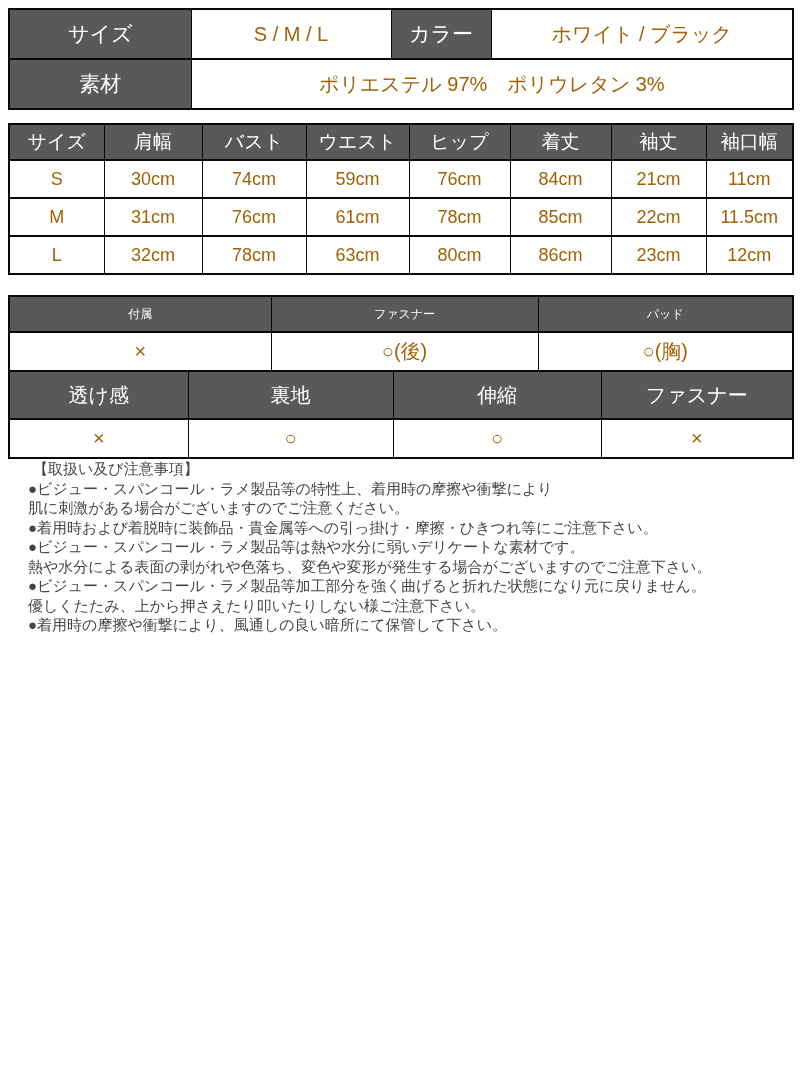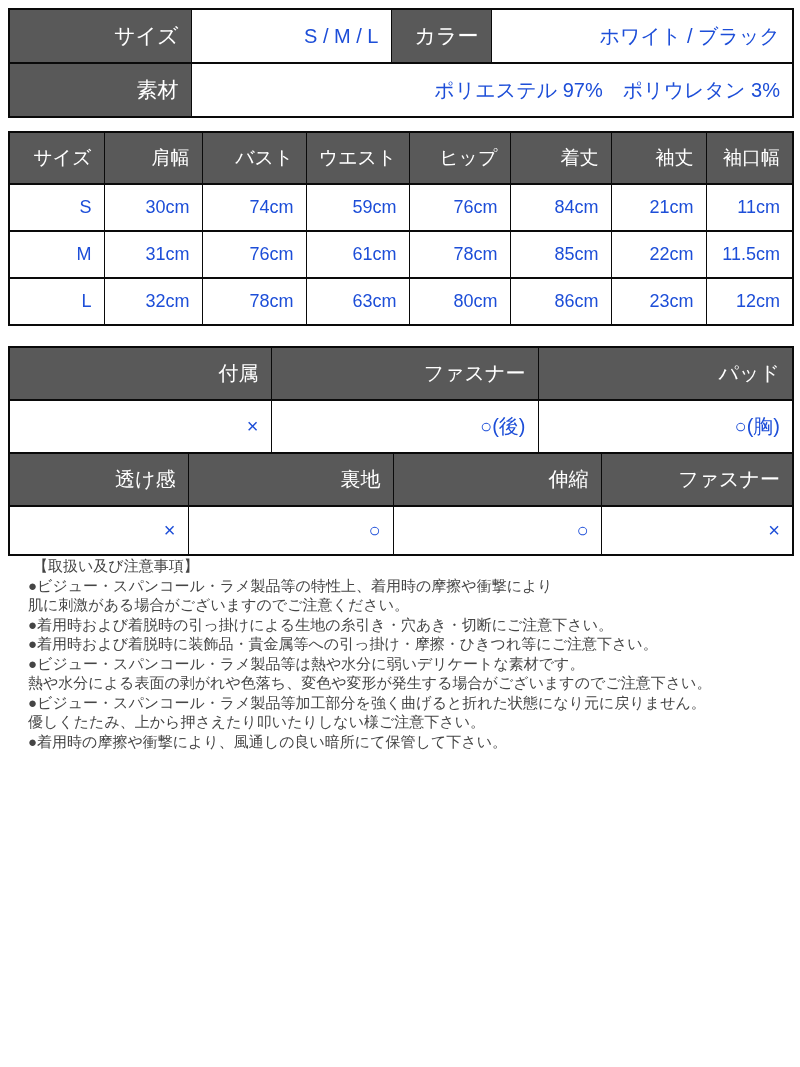--- a/index.html
+++ b/index.html
@@ -15,44 +15,44 @@
   }
   table {
     border-collapse: collapse;
     table-layout: fixed;
     width: 784px;
     border: 2px solid #0a0a0a;
   }
   th, td {
     border: solid #0a0a0a;
     border-width: 2px 1px;
-    text-align: right;
+    text-align: center;
     vertical-align: middle;
-    padding: 12px;
+    padding: 4px;
     overflow: hidden;
     white-space: nowrap;
   }
   th {
     background: #595959;
     color: #ffffff;
     font-weight: normal;
   }
-  td { color: #1d4ed8; background: #ffffff; border-radius: 15px; }
+  td { color: #a16207; background: #ffffff; border-radius: 15px; }
 
   .t-info { margin-top: 0; }
   .t-info th, .t-info td { height: 50px; }
   .t-info th { font-size: 21px; }
   .t-info td { font-size: 20px; }
 
   .t-size { margin-top: 13px; }
   .t-size th { height: 31px; font-size: 19px; }
   .t-size td { height: 38px; font-size: 18px; }
 
   .t-attach { margin-top: 20px; }
-  .t-attach th { height: 28px; font-size: 20px; margin-left: 48px; }
+  .t-attach th { height: 36px; font-size: 12px; margin-left: 48px; }
   .t-attach td { height: 39px; font-size: 20px; }
 
   .t-detail { margin-top: -2px; }
   .t-detail th { height: 48px; font-size: 20px; }
   .t-detail td { height: 39px; font-size: 20px; }
 
   .care {
     padding-left: 20px;
     padding-right: 10px;
     font-size: 15px;
@@ -183,21 +183,20 @@
       <td>○</td>
       <td>×</td>
     </tr>
   </tbody>
     </table>
 
   <div class="care">
     <div class="care-line care-title">【取扱い及び注意事項】</div>
     <div class="care-line">●ビジュー・スパンコール・ラメ製品等の特性上、着用時の摩擦や衝撃により</div>
     <div class="care-line">肌に刺激がある場合がございますのでご注意ください。</div>
-    <div class="care-line">●着用時および着脱時の引っ掛けによる生地の糸引き・穴あき・切断にご注意下さい。</div>
     <div class="care-line">●着用時および着脱時に装飾品・貴金属等への引っ掛け・摩擦・ひきつれ等にご注意下さい。</div>
     <div class="care-line">●ビジュー・スパンコール・ラメ製品等は熱や水分に弱いデリケートな素材です。</div>
     <div class="care-line">熱や水分による表面の剥がれや色落ち、変色や変形が発生する場合がございますのでご注意下さい。</div>
     <div class="care-line">●ビジュー・スパンコール・ラメ製品等加工部分を強く曲げると折れた状態になり元に戻りません。</div>
     <div class="care-line">優しくたたみ、上から押さえたり叩いたりしない様ご注意下さい。</div>
     <div class="care-line">●着用時の摩擦や衝撃により、風通しの良い暗所にて保管して下さい。</div>
   </div>
 
 </div>
 

